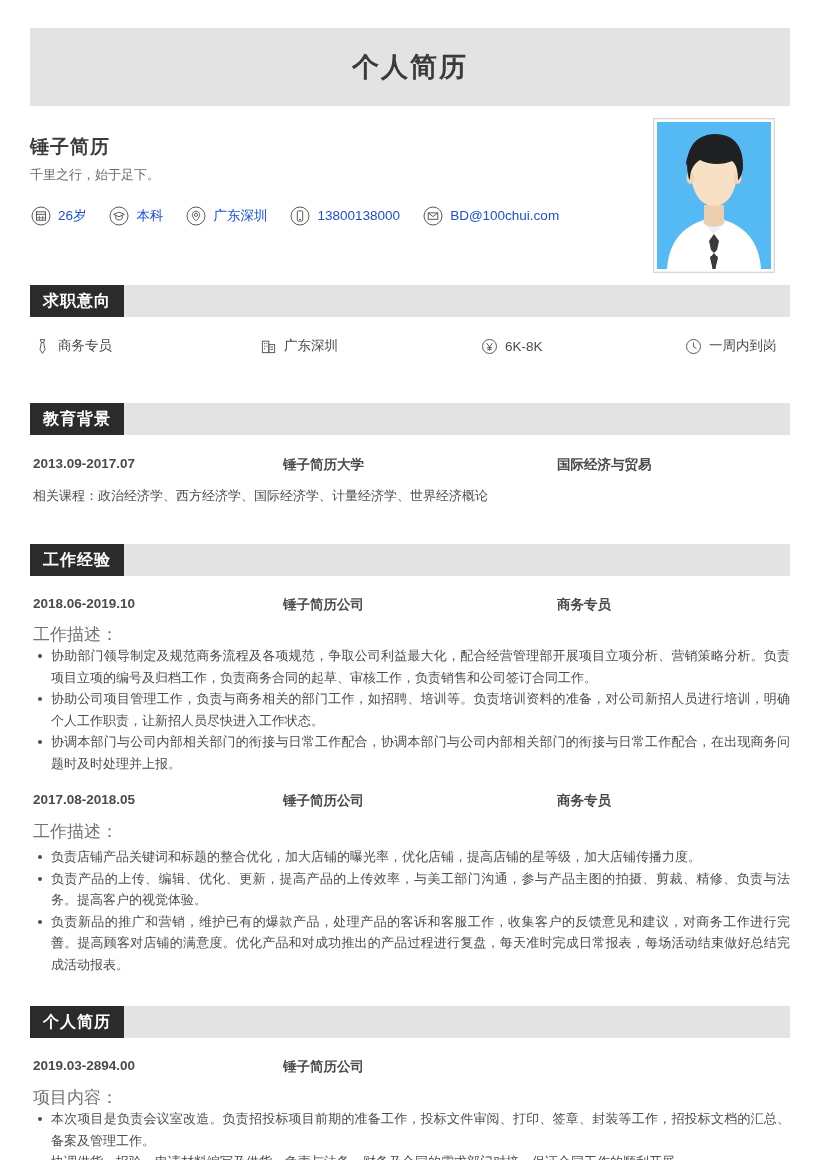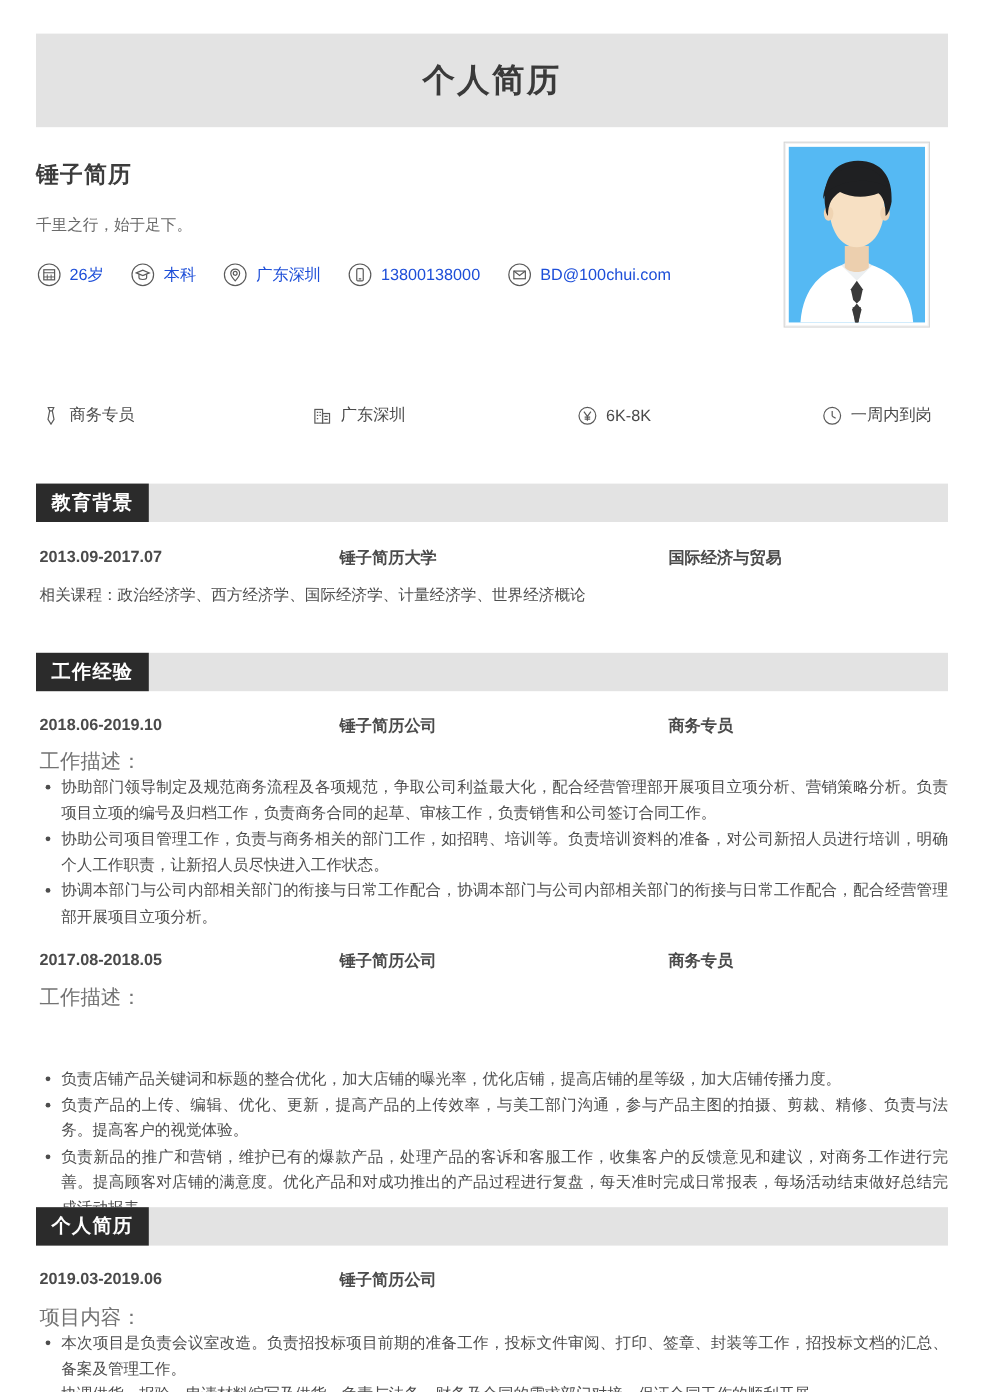--- a/index.html
+++ b/index.html
@@ -53,21 +53,20 @@
     font-size: 19px;
     font-weight: bold;
     color: #3c3c3c;
     line-height: 38px;
     margin: 0;
     letter-spacing: 1px;
   }
   .identity .tagline {
     font-size: 13px;
     color: #6a6a6a;
-    margin-top: 13px;
     line-height: 18px;
   }
   .contact-row {
     display: flex;
     align-items: center;
     margin-top: 21px;
     flex-wrap: nowrap;
   }
   .contact-item {
     display: flex;
@@ -329,20 +328,23 @@
         <path d="M31 52 C27 28 38 12 58 12 C78 12 87 26 86 46 C85 52 83 57 81 58 C81 48 79 42 75 39 C66 43 52 43 43 38 C37 42 33 47 33 58 C32 57 31 55 31 52 Z" fill="#1f2022"></path>
         <path d="M29 44 C29 30 40 17 57 17 C70 17 79 24 83 34 C73 28 58 27 46 31 C37 34 31 38 29 44 Z" fill="#1f2022"></path>
 
         <path d="M57 112 L62 119 L60 128 L57 131 L54 128 L52 119 Z" fill="#3a3a3a"></path>
         <path d="M57 131 L61 136 L58 147 L56 147 L53 136 Z" fill="#3a3a3a"></path>
         <path d="M53.5 134 L60.5 134 L58.5 147 L55.5 147 Z" fill="#3a3a3a"></path>
       </svg>
     </div>
   </div>
 
+  <div class="section-head" style="top:285px;">
+    <span class="tag">求职意向</span>
+  </div>
 
   <div class="intent-row">
     <div class="intent-item" style="left:0px;">
       <span class="i-ico">
         <svg width="17" height="17" viewBox="0 0 17 17">
           <path d="M6.2 1.6 L10.8 1.6 L9.6 4.4 L7.4 4.4 Z" fill="none" stroke="#5a5a5a" stroke-width="1"></path>
           <path d="M7.4 4.4 L6.0 11.5 L8.5 15.4 L11.0 11.5 L9.6 4.4" fill="none" stroke="#5a5a5a" stroke-width="1"></path>
         </svg>
       </span>
       <span class="i-label">商务专员</span>
@@ -408,41 +410,41 @@
 
   <div class="entry-row" style="top:596px;">
     <span class="col-date">2018.06-2019.10</span>
     <span class="col-org">锤子简历公司</span>
     <span class="col-role">商务专员</span>
   </div>
   <div class="desc-label" style="top:625px;">工作描述：</div>
   <ul class="bullets" style="top:645px;">
     <li>协助部门领导制定及规范商务流程及各项规范，争取公司利益最大化，配合经营管理部开展项目立项分析、营销策略分析。负责项目立项的编号及归档工作，负责商务合同的起草、审核工作，负责销售和公司签订合同工作。</li>
     <li>协助公司项目管理工作，负责与商务相关的部门工作，如招聘、培训等。负责培训资料的准备，对公司新招人员进行培训，明确个人工作职责，让新招人员尽快进入工作状态。</li>
-    <li>协调本部门与公司内部相关部门的衔接与日常工作配合，协调本部门与公司内部相关部门的衔接与日常工作配合，配合经营管理部开展项目立项分析。</li>
+    <li>协调本部门与公司内部相关部门的衔接与日常工作配合，协调本部门与公司内部相关部门的衔接与日常工作配合，在出现商务问题时及时处理并上报。</li>
   </ul>
 
   <div class="entry-row" style="top:792px;">
     <span class="col-date">2017.08-2018.05</span>
     <span class="col-org">锤子简历公司</span>
     <span class="col-role">商务专员</span>
   </div>
   <div class="desc-label" style="top:822px;">工作描述：</div>
-  <ul class="bullets" style="top:888px;">
+  <ul class="bullets" style="top:846px;">
     <li>负责店铺产品关键词和标题的整合优化，加大店铺的曝光率，优化店铺，提高店铺的星等级，加大店铺传播力度。</li>
     <li>负责产品的上传、编辑、优化、更新，提高产品的上传效率，与美工部门沟通，参与产品主图的拍摄、剪裁、精修、负责与法务。提高客户的视觉体验。</li>
     <li>负责新品的推广和营销，维护已有的爆款产品，处理产品的客诉和客服工作，收集客户的反馈意见和建议，对商务工作进行完善。提高顾客对店铺的满意度。优化产品和对成功推出的产品过程进行复盘，每天准时完成日常报表，每场活动结束做好总结完成活动报表。</li>
   </ul>
 
   <div class="section-head" style="top:1006px;">
     <span class="tag">个人简历</span>
   </div>
 
   <div class="entry-row" style="top:1058px;">
-    <span class="col-date">2019.03-2019.06</span>
+    <span class="col-date">2019.03-2894.00</span>
     <span class="col-org">锤子简历公司</span>
   </div>
   <div class="desc-label" style="top:1088px;">项目内容：</div>
   <ul class="bullets" style="top:1108px;">
     <li>本次项目是负责会议室改造。负责招投标项目前期的准备工作，投标文件审阅、打印、签章、封装等工作，招投标文档的汇总、备案及管理工作。</li>
     <li>协调供货、报验、申请材料编写及供货，负责与法务、财务及合同的需求部门对接，保证合同工作的顺利开展</li>
   </ul>
 
 </div>
 

